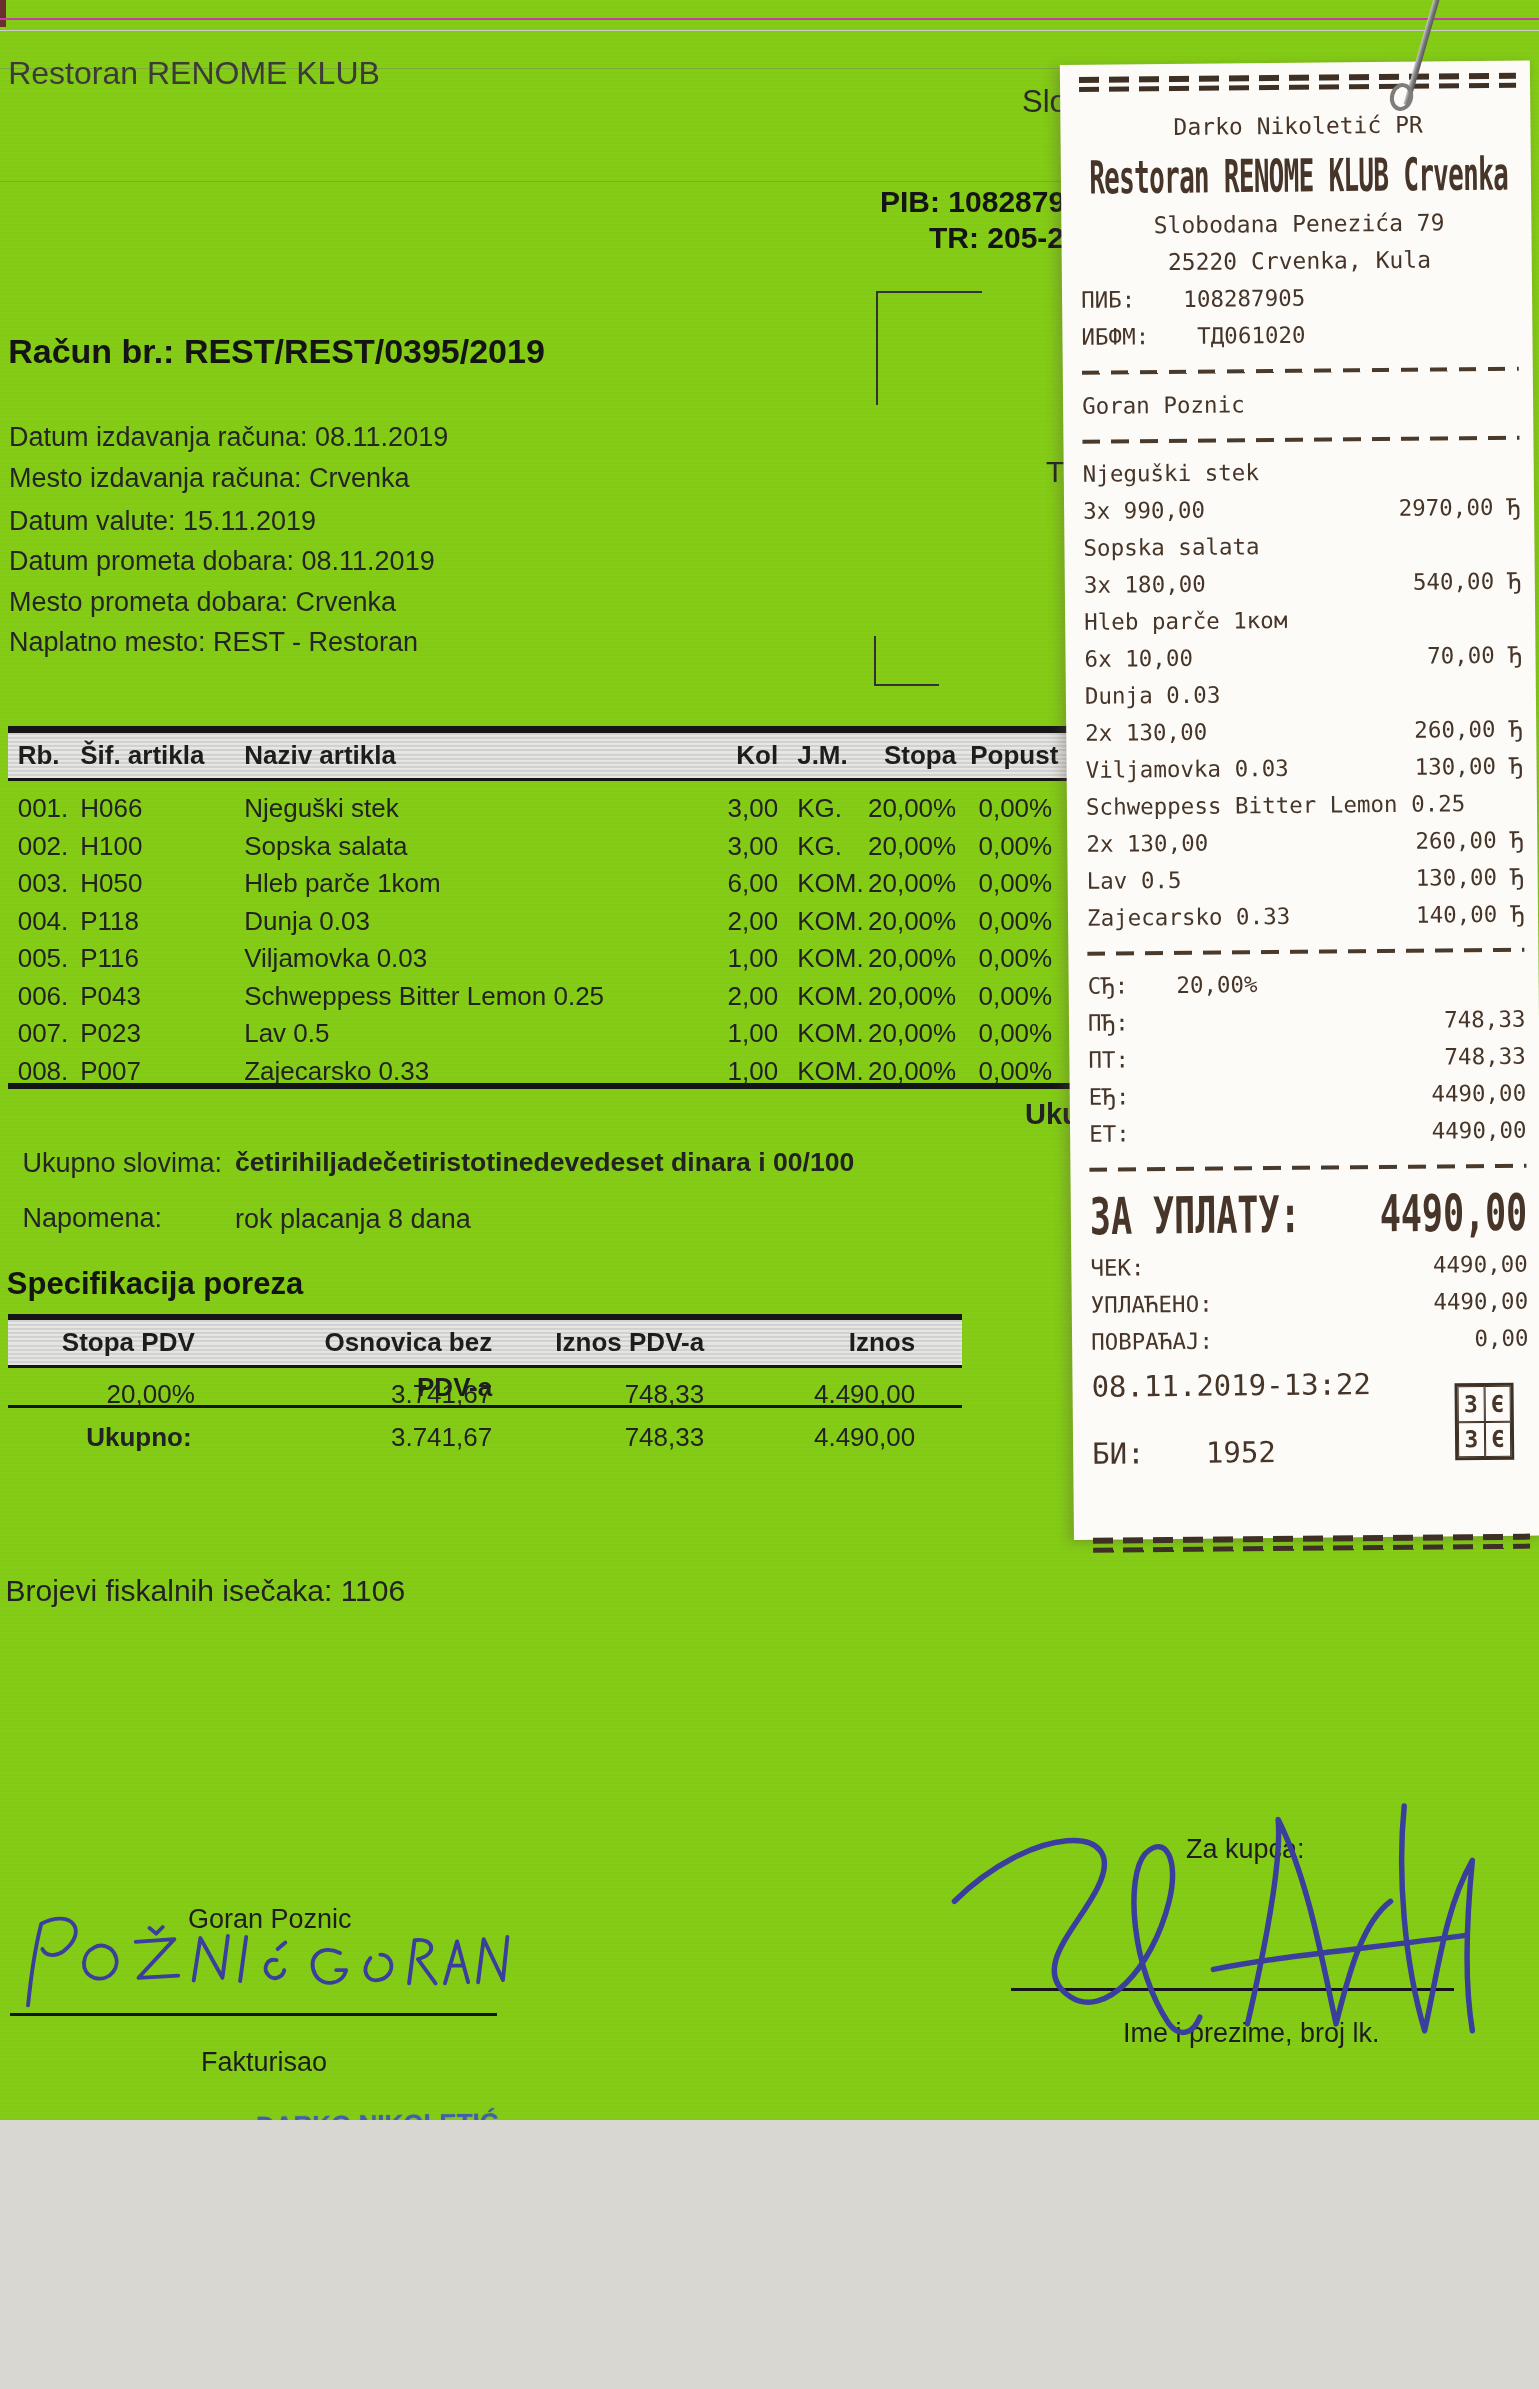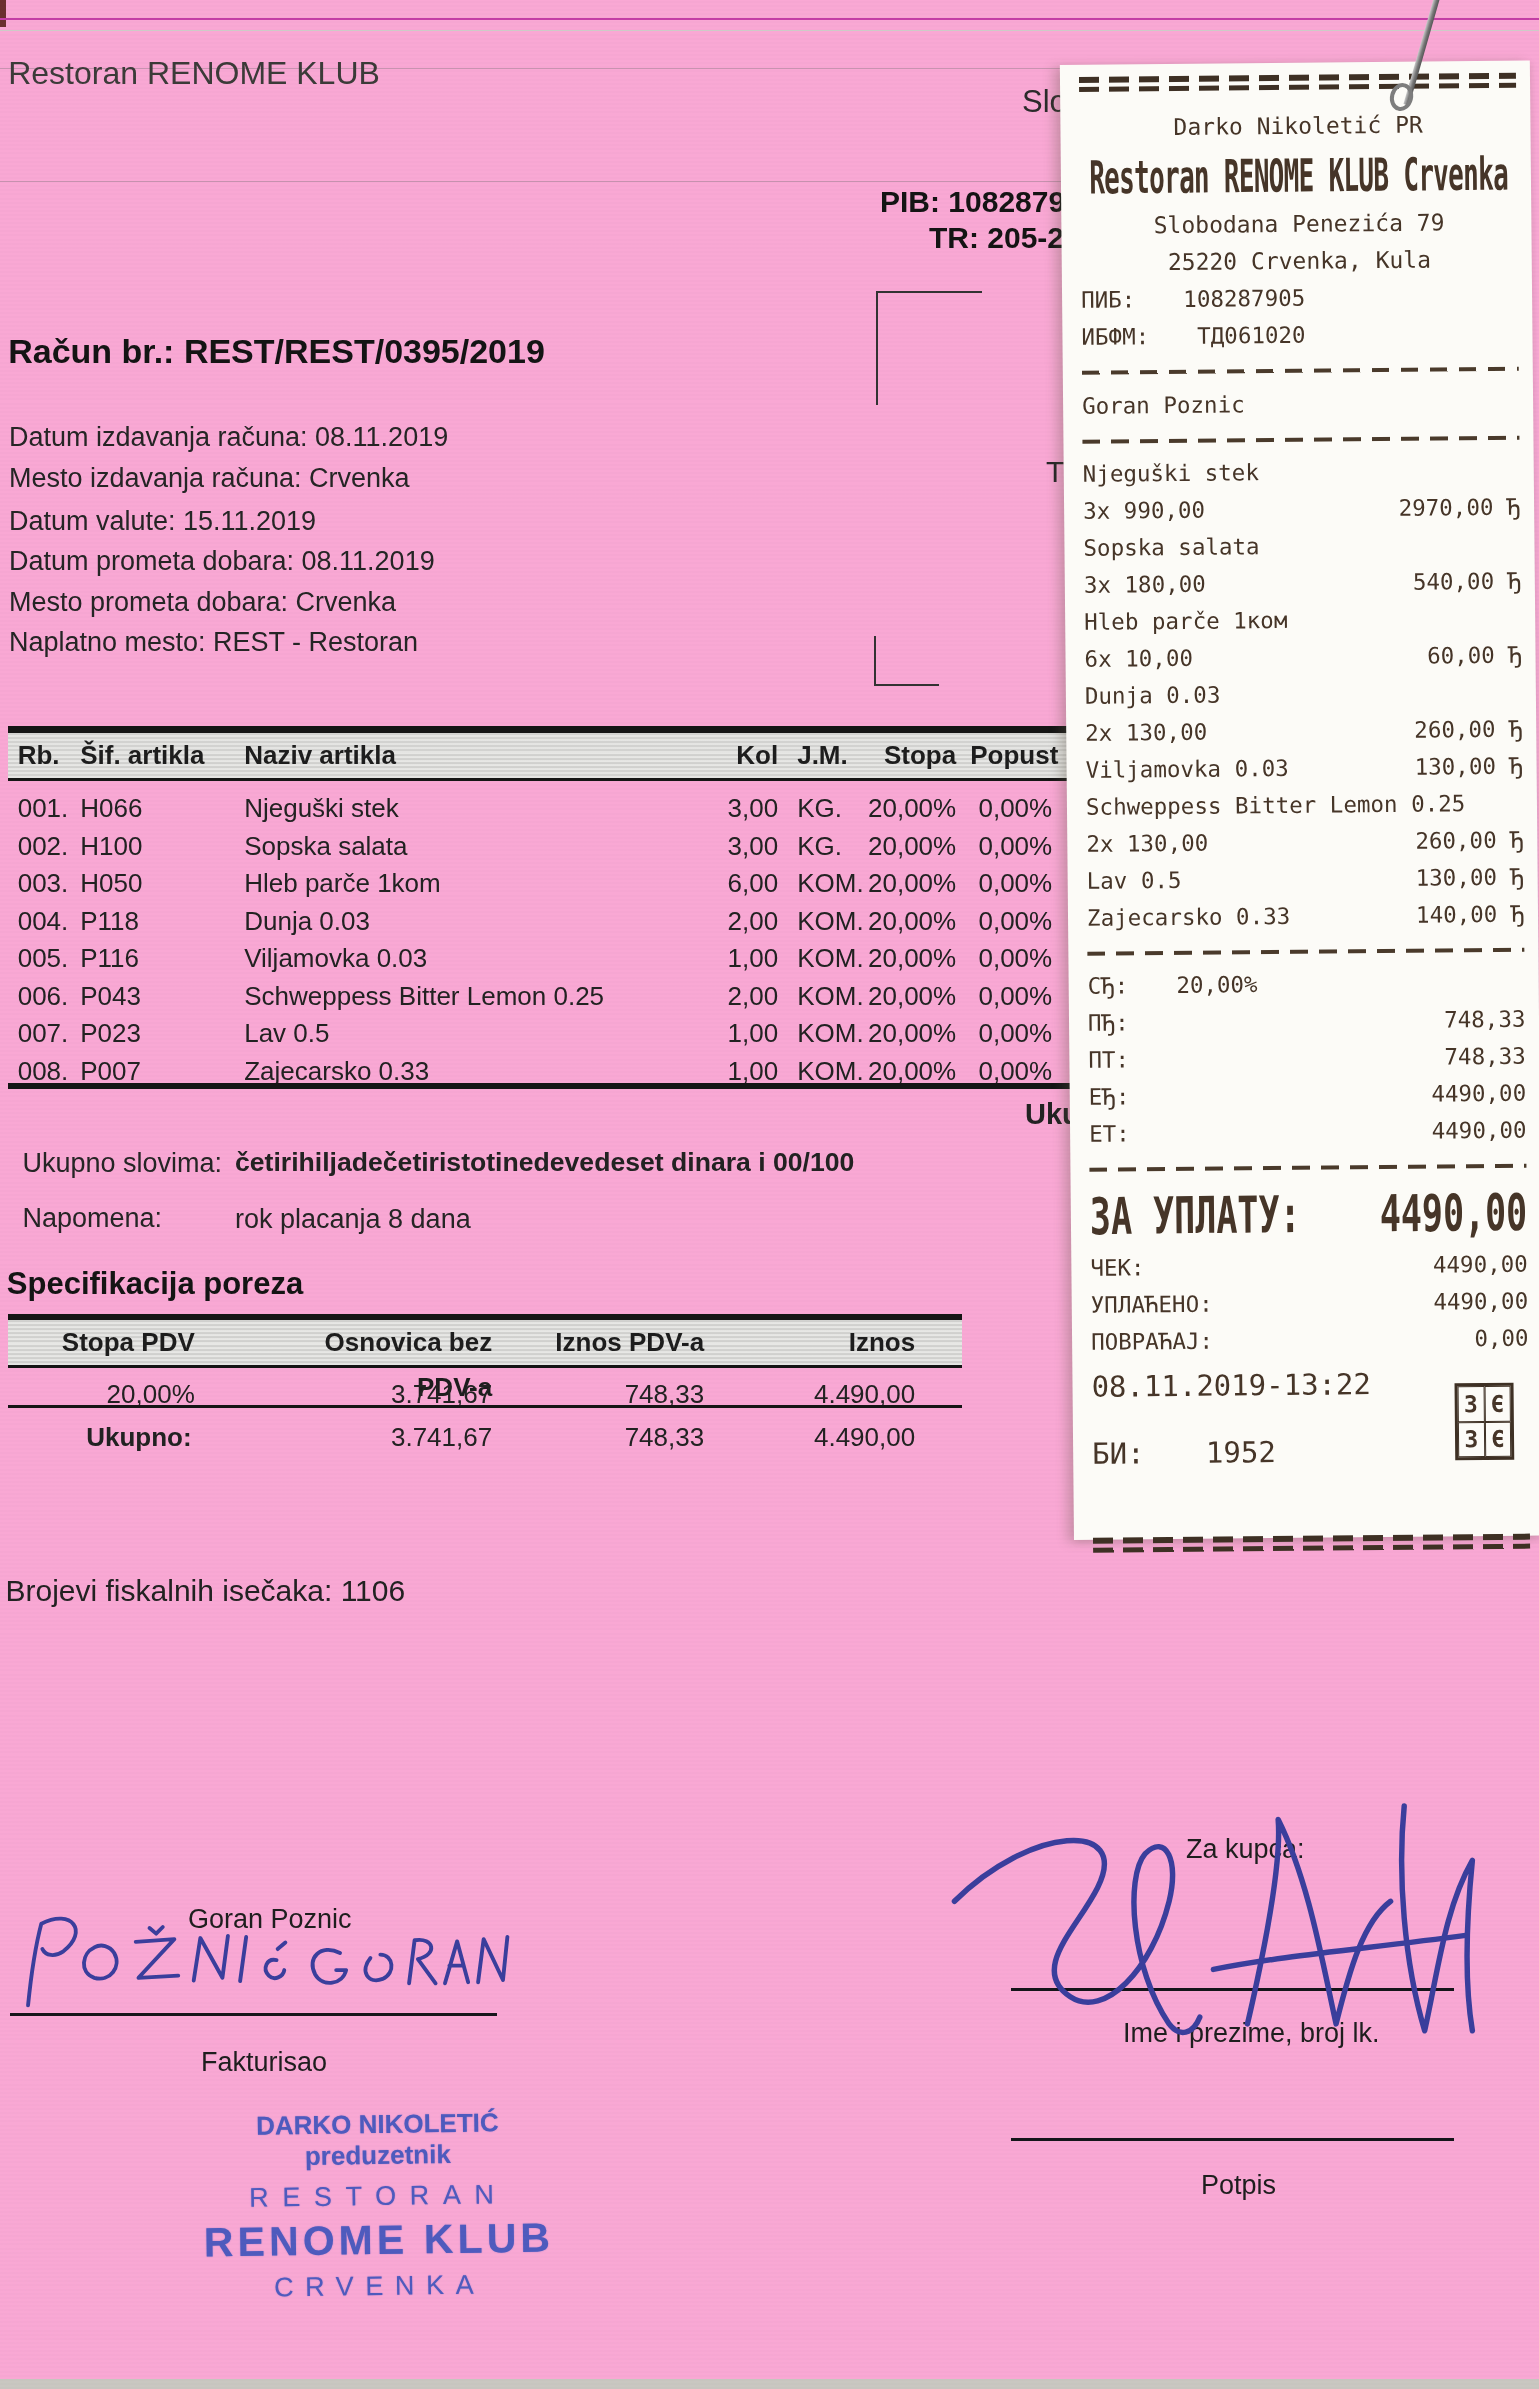--- a/index.html
+++ b/index.html
@@ -1,16 +1,16 @@
 <!DOCTYPE html>
 <html style="font-size:11px"><head>
 <meta charset="utf-8">
 <style>
   html,body{margin:0;padding:0;background:#d9d7d2;}
-  #page{position:relative;width:1540px;height:2389px;background:#f9a8d4;overflow:hidden;
+  #page{position:relative;width:1540px;height:2120px;background:#84cc16;overflow:hidden;
         font-family:"Liberation Sans", sans-serif;color:#222;}
   
   #page::after{content:"";position:absolute;inset:0;pointer-events:none;
      background:repeating-linear-gradient(0deg,rgba(0,0,0,.012) 0 2px,transparent 2px 4.1px);}
   .abs{position:absolute;white-space:nowrap;}
   
   .line-magenta{position:absolute;left:0;top:17.7px;width:100%;height:2.7px;background:#c43ea6;}
   .line-gray{position:absolute;left:0;top:30px;width:100%;height:1.4px;background:#cfcdc9;}
   .scanline{position:absolute;left:0;width:1063px;height:0.7px;background:rgba(110,110,110,.35);}
   .corner-smudge{position:absolute;left:0;top:0;width:5.5px;height:27px;background:#6b2f2f;}
@@ -320,21 +320,21 @@
       </div>
     <div class="r-row">
         <span>3x 180,00</span>
         <span>540,00 Ђ</span>
       </div>
     <div class="r-row">
         <span>Hleb parče 1ком</span>
       </div>
     <div class="r-row">
         <span>6x 10,00</span>
-        <span>60,00 Ђ</span>
+        <span>70,00 Ђ</span>
       </div>
     <div class="r-row">
         <span>Dunja 0.03</span>
       </div>
     <div class="r-row">
         <span>2x 130,00</span>
         <span>260,00 Ђ</span>
       </div>
     <div class="r-row">
         <span>Viljamovka 0.03</span>

